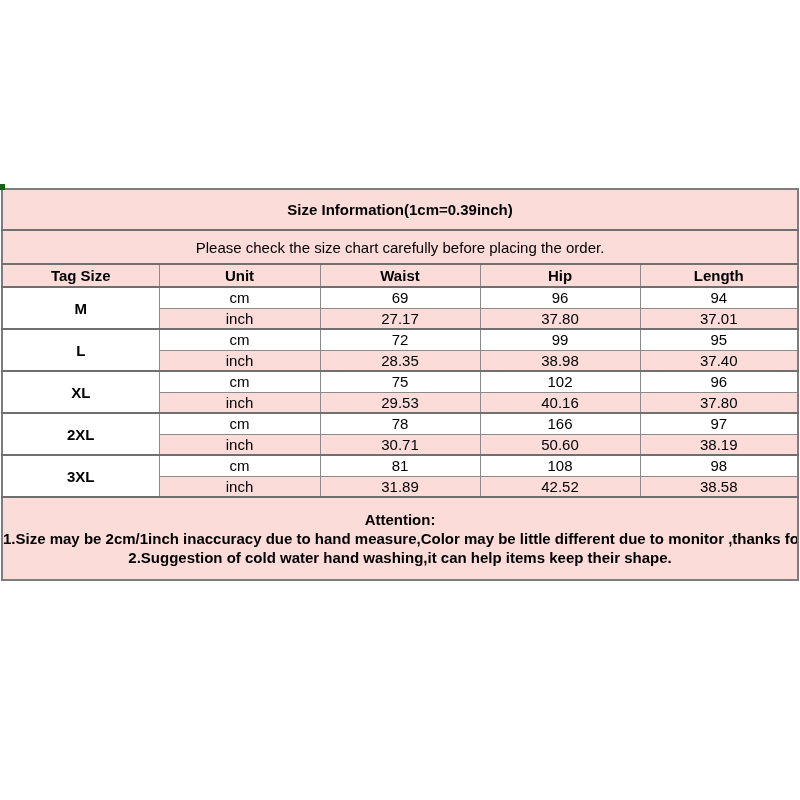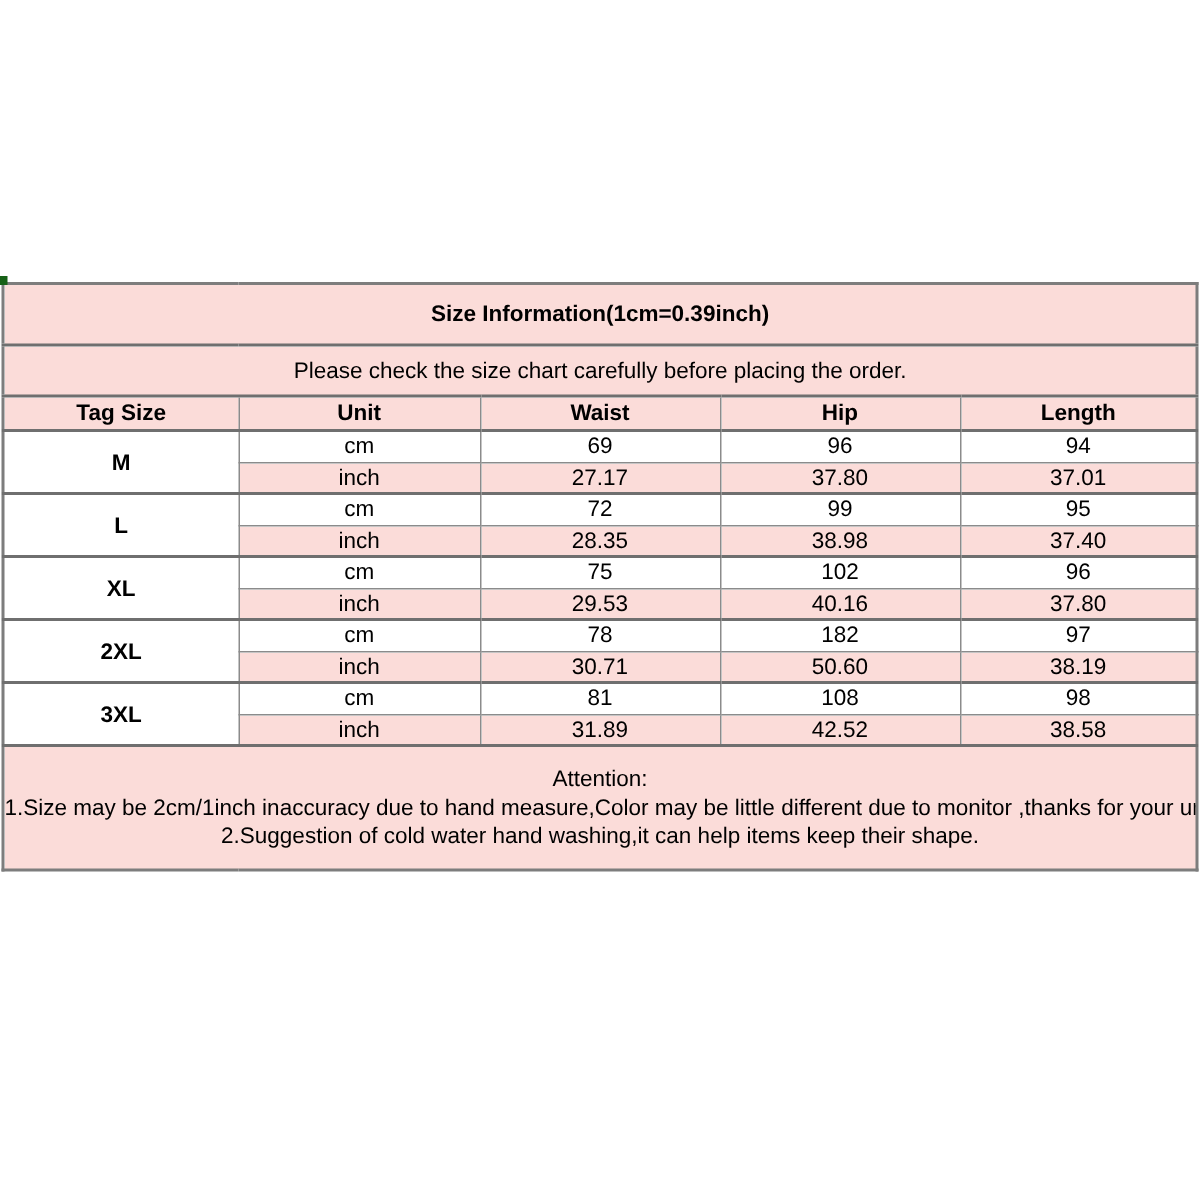--- a/index.html
+++ b/index.html
@@ -43,21 +43,21 @@
     overflow: hidden;
     white-space: nowrap;
   }
   .pink { background: #fbdcd9; }
   .white-bg { background: #ffffff; }
   .bold { font-weight: bold; }
   tr.title-row { height: 41px; }
   tr.subtitle-row { height: 34px; }
   tr.header-row { height: 23px; }
   tr.data-row { height: 21px; }
-  tr.attention-row { height: 83px; }
+  tr.attention-row { height: 83px; font-weight: bold; }
   tr.subtitle-row td,
   tr.header-row td,
   tr.group-top td,
   tr.attention-row td {
     border-top: 2px solid #6f6f6f;
   }
   td.size-label { font-size: 16px; }
   td.attention-cell {
     text-align: left;
     vertical-align: top;
@@ -138,21 +138,21 @@
       <td class="pink">inch</td>
       <td class="pink">29.53</td>
       <td class="pink">40.16</td>
       <td class="pink">37.80</td>
     </tr>
 
     <tr class="data-row group-top">
       <td rowspan="2" class="white-bg bold size-label">2XL</td>
       <td class="white-bg">cm</td>
       <td class="white-bg">78</td>
-      <td class="white-bg">182</td>
+      <td class="white-bg">166</td>
       <td class="white-bg">97</td>
     </tr>
     <tr class="data-row">
       <td class="pink">inch</td>
       <td class="pink">30.71</td>
       <td class="pink">50.60</td>
       <td class="pink">38.19</td>
     </tr>
 
     <tr class="data-row group-top">

